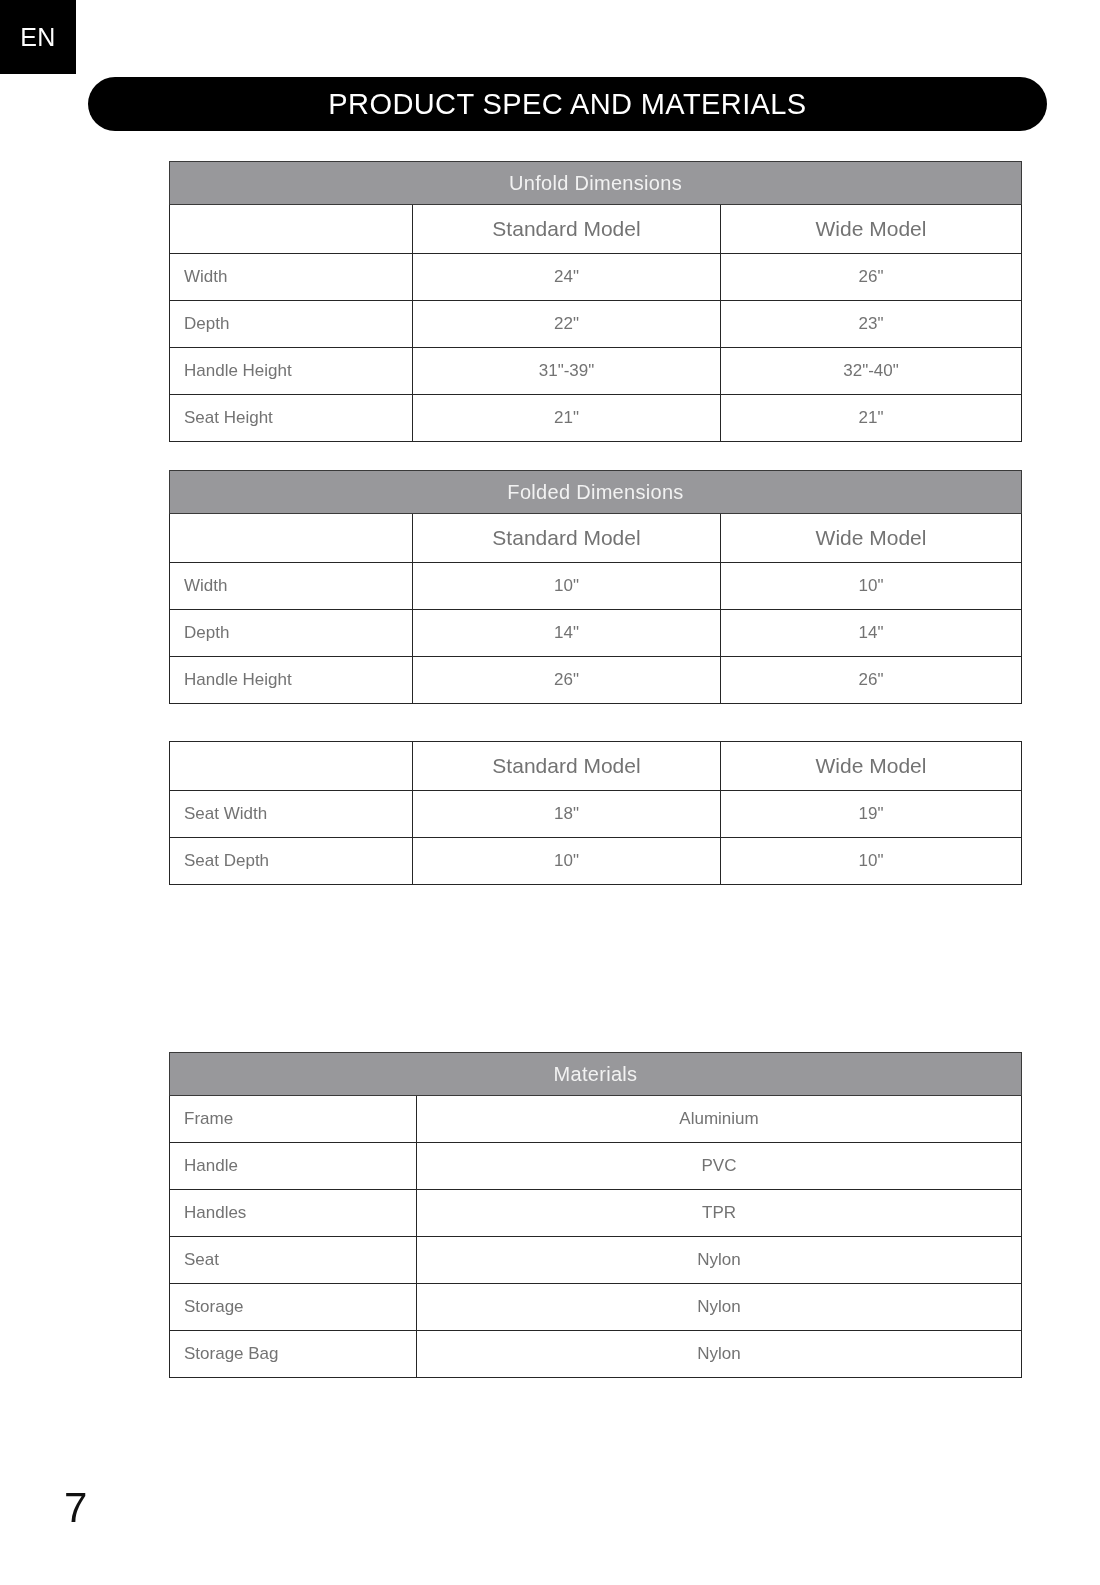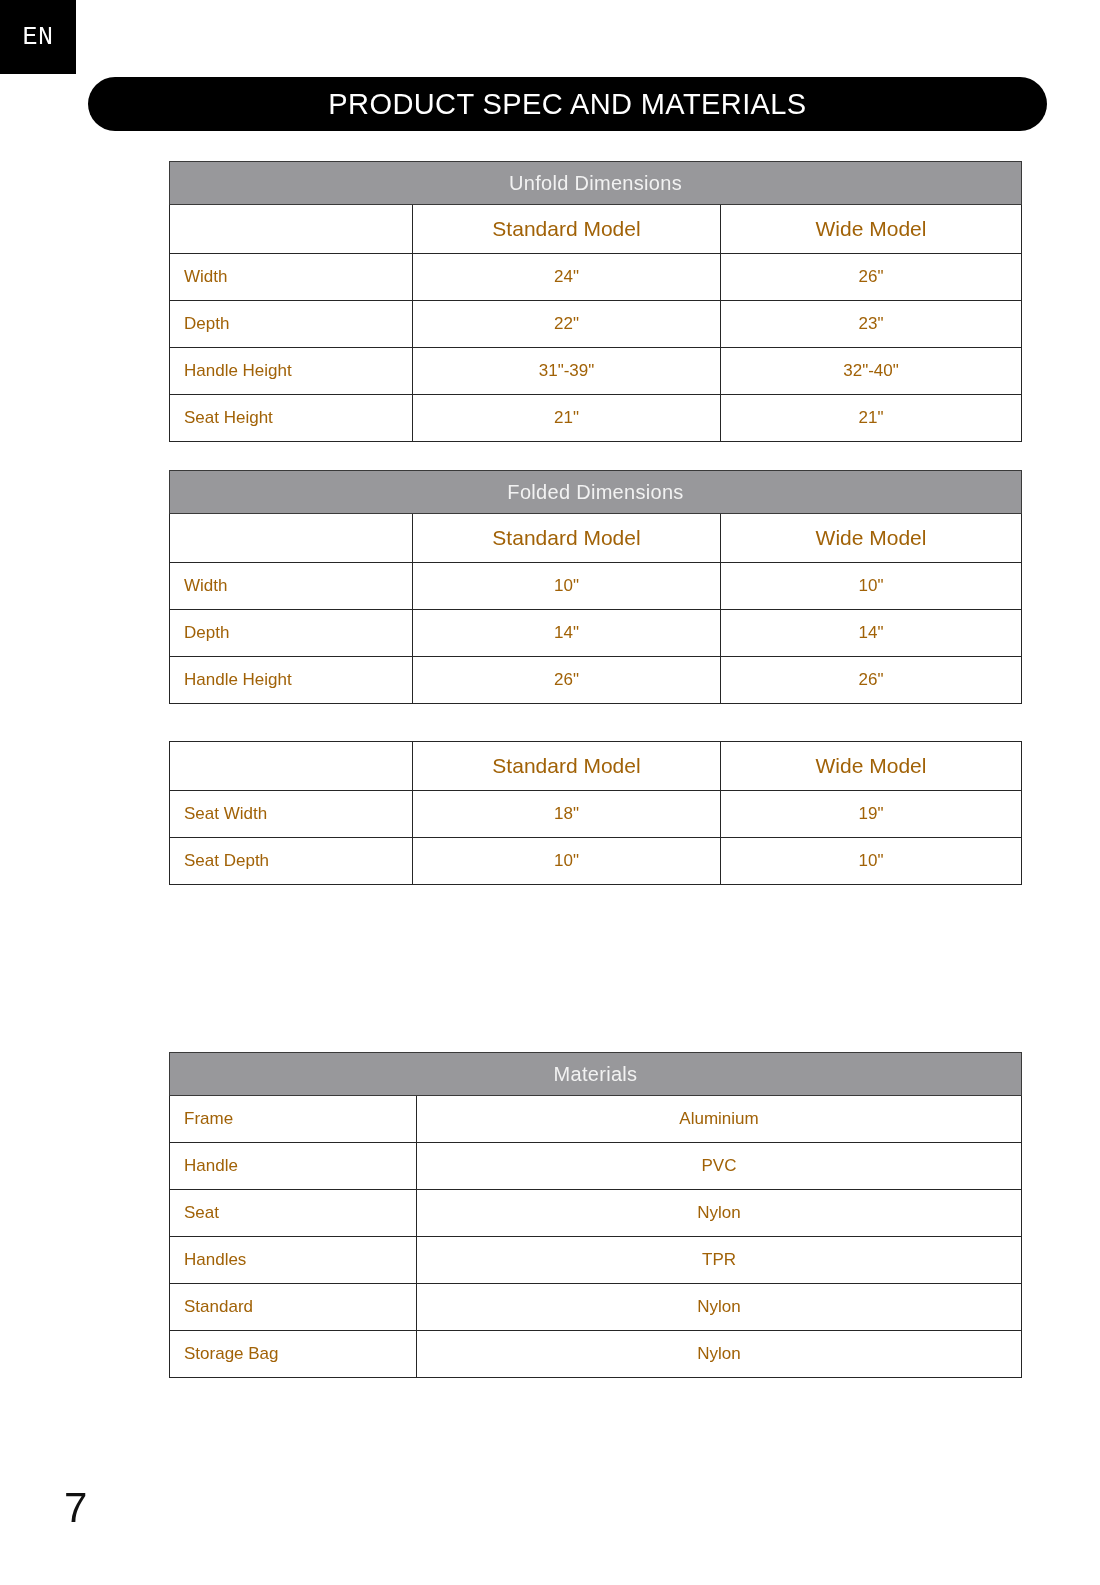--- a/index.html
+++ b/index.html
@@ -23,21 +23,21 @@
     top: 0;
     width: 76px;
     height: 74px;
     background: #000000;
     color: #ffffff;
     display: flex;
     align-items: center;
     justify-content: center;
     font-size: 25px;
     letter-spacing: 0.5px;
-    font-family: Liberation Mono, monospace;
+    font-family: Liberation Sans, sans-serif;
   }
 
   
   .title-banner {
     position: absolute;
     left: 88px;
     top: 77px;
     width: 959px;
     height: 54px;
     background: #000000;
@@ -64,21 +64,21 @@
     table-layout: fixed;
     font-family: "Liberation Sans", sans-serif;
     margin-left: 28px;
   }
   .spec-table td {
     border: 1.6px solid #262626;
     padding: 0;
     height: 46px;
     vertical-align: middle;
     font-size: 17px;
-    color: #a16207;
+    color: #737373;
   }
   .spec-table td.section-head {
     background: #98989b;
     border: 1.6px solid #3a3a3a;
     color: #f2f2f2;
     text-align: center;
     font-size: 20px;
     height: 42px;
     letter-spacing: 0.3px;
   }
@@ -242,29 +242,29 @@
     </tr>
     <tr>
       <td class="row-label">Frame</td>
       <td class="cell-val">Aluminium</td>
     </tr>
     <tr>
       <td class="row-label">Handle</td>
       <td class="cell-val">PVC</td>
     </tr>
     <tr>
+      <td class="row-label">Handles</td>
+      <td class="cell-val">TPR</td>
+    </tr>
+    <tr>
       <td class="row-label">Seat</td>
       <td class="cell-val">Nylon</td>
     </tr>
     <tr>
-      <td class="row-label">Handles</td>
-      <td class="cell-val">TPR</td>
-    </tr>
-    <tr>
-      <td class="row-label">Standard</td>
+      <td class="row-label">Storage</td>
       <td class="cell-val">Nylon</td>
     </tr>
     <tr>
       <td class="row-label">Storage Bag</td>
       <td class="cell-val">Nylon</td>
     </tr>
   </tbody>
 </table>
 
 <div class="page-number">7</div>

